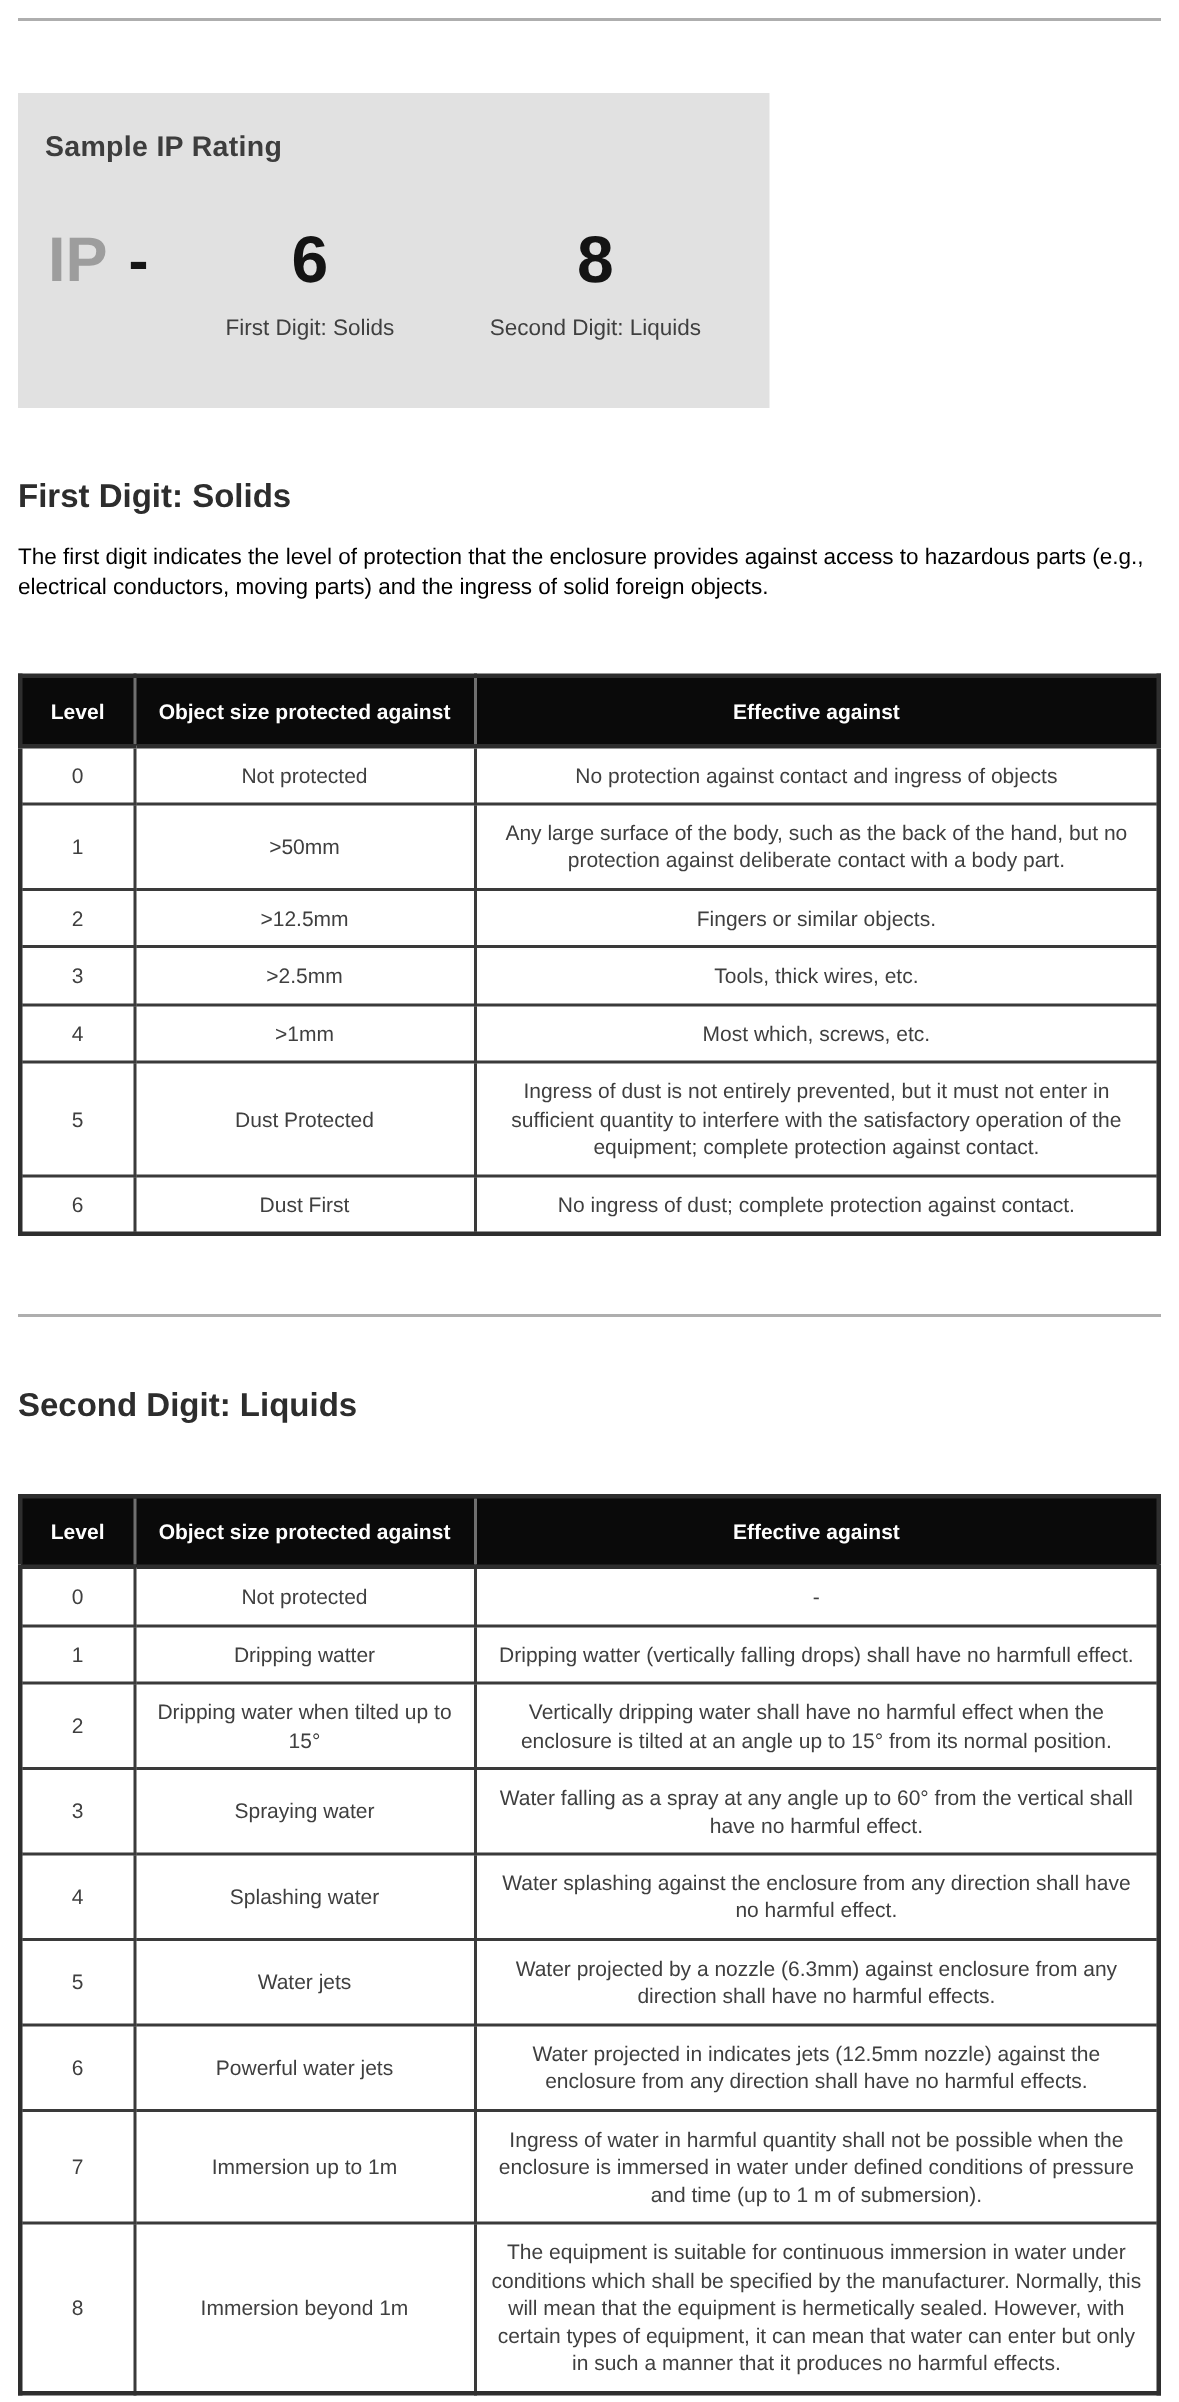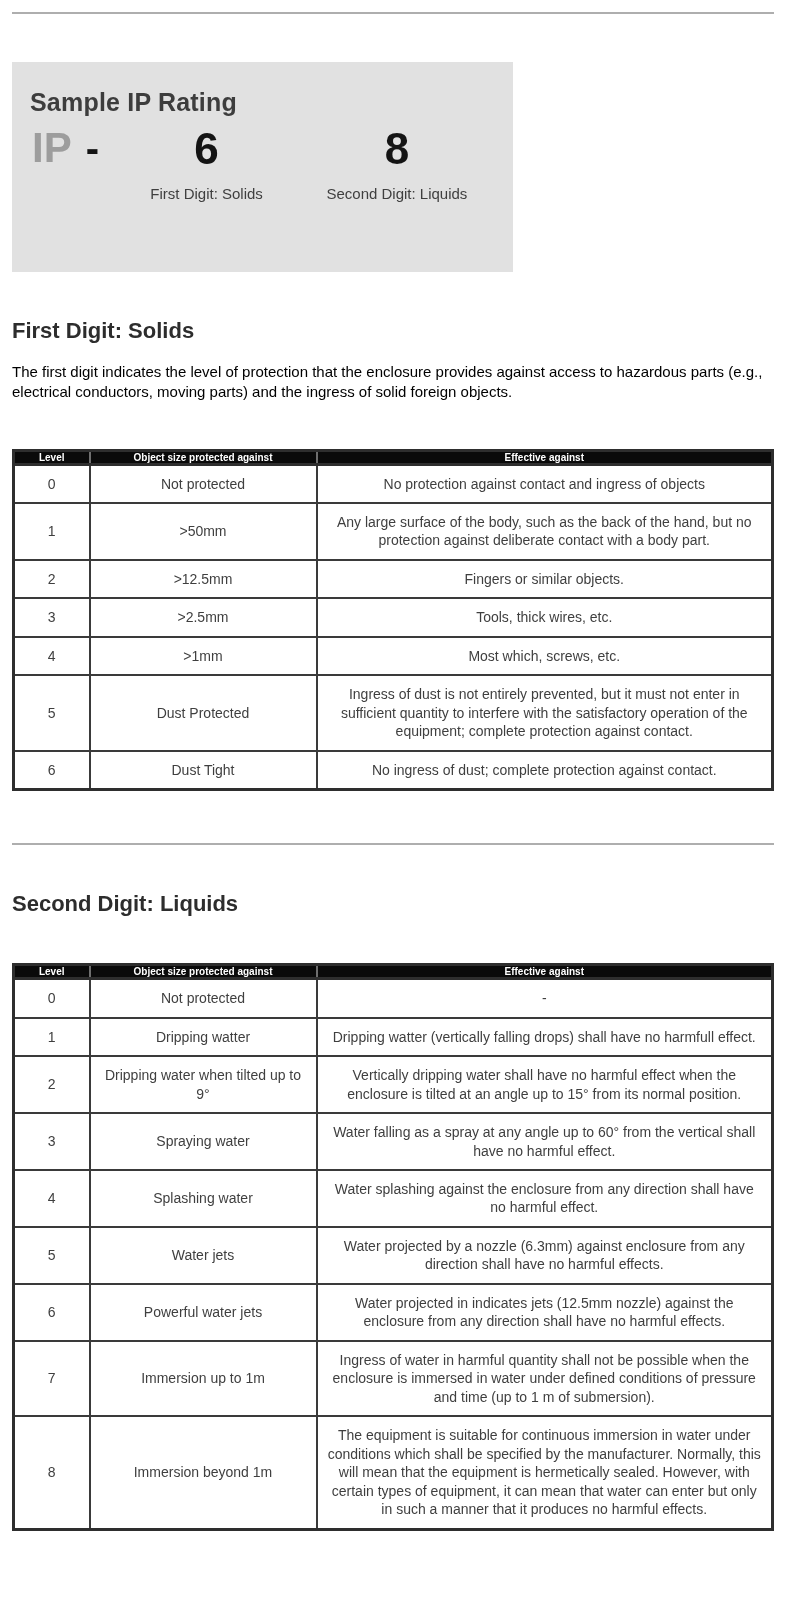--- a/index.html
+++ b/index.html
@@ -26,29 +26,29 @@
 
   
   .sample-box {
     margin-top: 48px;
     width: 501px;
     height: 210px;
     background: #e1e1e1;
     padding: 26px 18px 0 18px;
   }
   .sample-title {
-    font-size: 25px;
+    font-size: 19px;
     font-weight: bold;
     color: #3d3d3d;
     letter-spacing: 0.2px;
   }
   .sample-row {
     display: flex;
     align-items: flex-start;
-    margin-top: 10px;
+    margin-top: 42px;
   }
   .ip-group {
     width: 86px;
     display: flex;
     align-items: baseline;
     gap: 14px;
     padding-left: 2px;
   }
   .ip-prefix {
     font-size: 42px;
@@ -99,23 +99,23 @@
     width: 762px;
     border-collapse: collapse;
     table-layout: fixed;
     border: 3px solid #2e2e2e;
   }
   table.ip-table col.c-level { width: 76px; }
   table.ip-table col.c-object { width: 227px; }
   table.ip-table th {
     background: #0a0a0a;
     color: #ffffff;
-    font-size: 10px;
-    font-weight: bold;
-    padding: 0 6px;
+    font-size: 14px;
+    font-weight: bold;
+    padding: 14px 6px;
     border-bottom: 3px solid #2e2e2e;
   }
   table.ip-table th + th {
     border-left: 2px solid #6f6f6f;
   }
   table.ip-table td {
     border: 2px solid #3a3a3a;
     text-align: center;
     vertical-align: middle;
     font-size: 14px;
@@ -191,21 +191,21 @@
           <td>&gt;1mm</td>
           <td>Most which, screws, etc.</td>
         </tr>
         <tr>
           <td>5</td>
           <td>Dust Protected</td>
           <td>Ingress of dust is not entirely prevented, but it must not enter in sufficient quantity to interfere with the satisfactory operation of the equipment; complete protection against contact.</td>
         </tr>
         <tr>
           <td>6</td>
-          <td>Dust Tight</td>
+          <td>Dust First</td>
           <td>No ingress of dust; complete protection against contact.</td>
         </tr>
       </tbody>
     </table>
 
   <hr class="rule section-rule">
 
   <h1 class="section-heading">Second Digit: Liquids</h1>
 
   <table class="ip-table">
@@ -227,21 +227,21 @@
           <td>Not protected</td>
           <td>-</td>
         </tr>
         <tr>
           <td>1</td>
           <td>Dripping watter</td>
           <td>Dripping watter (vertically falling drops) shall have no harmfull effect.</td>
         </tr>
         <tr>
           <td>2</td>
-          <td>Dripping water when tilted up to 9°</td>
+          <td>Dripping water when tilted up to 15°</td>
           <td>Vertically dripping water shall have no harmful effect when the enclosure is tilted at an angle up to 15° from its normal position.</td>
         </tr>
         <tr>
           <td>3</td>
           <td>Spraying water</td>
           <td>Water falling as a spray at any angle up to 60° from the vertical shall have no harmful effect.</td>
         </tr>
         <tr>
           <td>4</td>
           <td>Splashing water</td>

